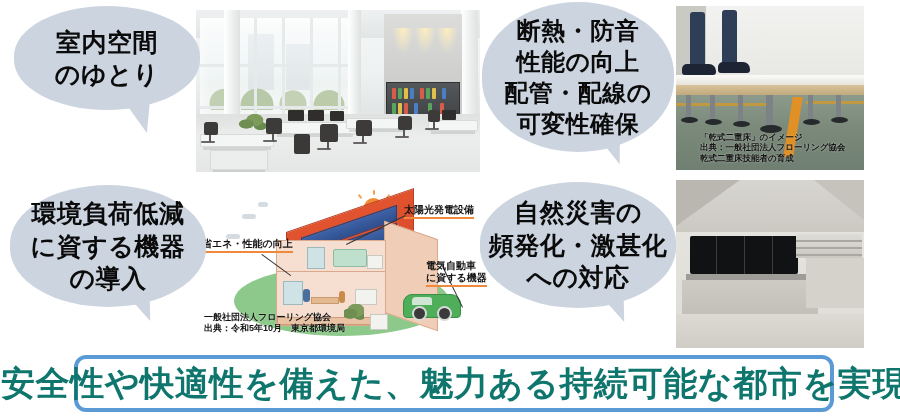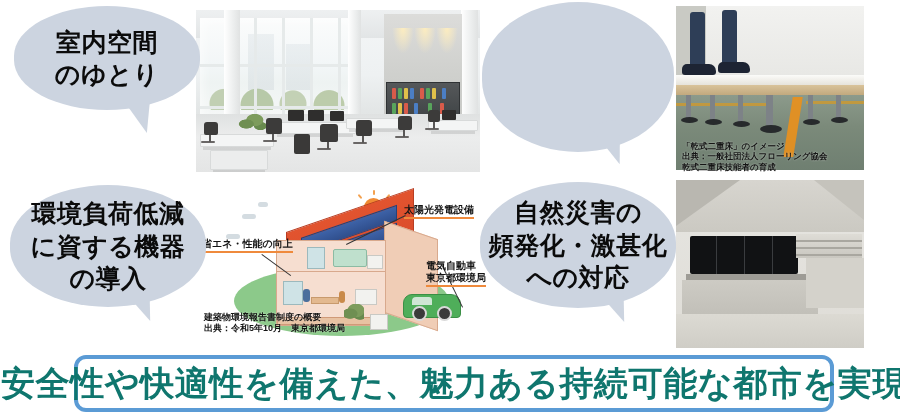--- a/index.html
+++ b/index.html
@@ -165,21 +165,21 @@
   .rf-doorwall{position:absolute;left:0;top:0;width:30px;height:70px;background:#c9cac4;}
   .rf-leg{position:absolute;width:15px;background:#2e3e57;border-radius:3px 3px 1px 1px;}
   .rf-shoe{position:absolute;height:11px;background:#1d2433;border-radius:5px 7px 3px 3px;}
   .rf-slab{position:absolute;left:0;top:69px;width:100%;height:11px;background:linear-gradient(180deg,#fbfbf9,#e4e1d8);}
   .rf-ply{position:absolute;left:0;top:79px;width:100%;height:10px;background:linear-gradient(180deg,#d9c39a,#c2a97e);}
   .rf-lower{position:absolute;left:0;top:89px;right:0;bottom:0;background:linear-gradient(180deg,#8c9a8b 0%,#7b8a7a 42%,#6f7f71 100%);}
   .rf-ped{position:absolute;width:5px;background:#7d8287;}
   .rf-base{position:absolute;width:17px;height:6px;background:#272a2c;border-radius:50%;}
   .rf-stripe{position:absolute;background:#e8901d;opacity:.92;}
   .rf-stripe2{position:absolute;background:#d99a22;opacity:.7;}
-  #cap-floor{left:682px;top:132px;width:190px;font-size:8.5px;margin-top:9px;}
+  #cap-floor{left:700px;top:132px;width:190px;font-size:8.5px;}
 
   
   #diagram-house{left:198px;top:182px;width:290px;height:165px;background:#ffffff;}
   .hd-bg{position:absolute;inset:0;background:#ffffff;}
   .hd-lawn{
     position:absolute;left:36px;top:84px;width:215px;height:70px;
     background:#8cc98a;border-radius:50%;
   }
   .hd-sun{
     position:absolute;left:166px;top:16px;width:19px;height:19px;border-radius:50%;
@@ -423,24 +423,24 @@
       <div class="hd-wheel" style="right:8px;"></div>
     </div>
 
     <div class="hd-lead" style="left:148px;top:62px;width:66px;transform:rotate(-26deg);"></div>
     <div class="hd-lead" style="left:64px;top:72px;width:36px;transform:rotate(36deg);"></div>
     <div class="hd-lead" style="left:244px;top:82px;width:48px;transform:rotate(64deg);"></div>
 
     <div class="hd-label" style="left:206px;top:22px;">太陽光発電設備</div>
     <div class="hd-label" style="left:4px;top:56px;">省エネ・性能の向上</div>
     <div class="hd-label" style="left:228px;top:78px;text-align:left;">電気自動車
-東京都環境局</div>
-  </div>
-
-  <div class="cap" id="cap-house">建築物環境報告書制度の概要
+に資する機器</div>
+  </div>
+
+  <div class="cap" id="cap-house">一般社団法人フローリング協会
 出典：令和5年10月　東京都環境局</div>
 
   <div class="media" id="photo-seismic">
     <div class="sz-bg"></div>
     <div class="sz-top"></div>
     <div class="sz-tri"></div>
     <div class="sz-tri2"></div>
 
     <div class="sz-dev">
       <div class="sz-devline" style="left:26px;"></div>
@@ -462,20 +462,24 @@
 
 
   <div class="bubble" id="bubble-1">
     <span class="tail"></span>
     <span class="btxt">室内空間
 のゆとり</span>
   </div>
 
   <div class="bubble" id="bubble-2">
     <span class="tail"></span>
+    <span class="btxt">断熱・防音
+性能の向上
+配管・配線の
+可変性確保</span>
   </div>
 
   <div class="bubble" id="bubble-4">
     <span class="tail"></span>
     <span class="btxt">自然災害の
 頻発化・激甚化
 への対応</span>
   </div>
 
   <div class="bubble" id="bubble-3">

